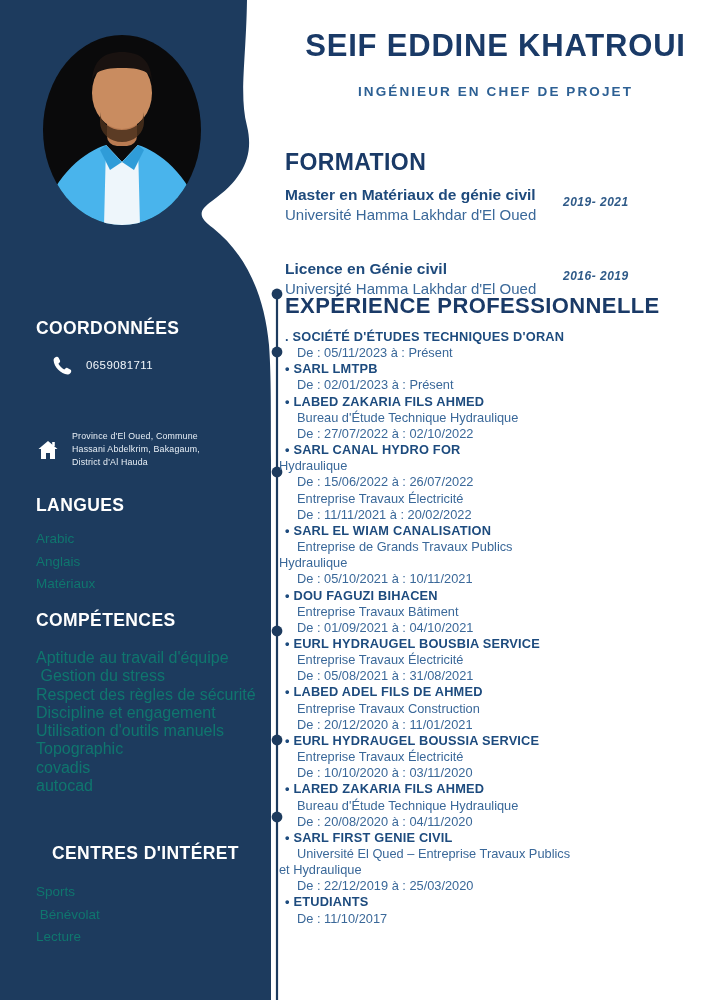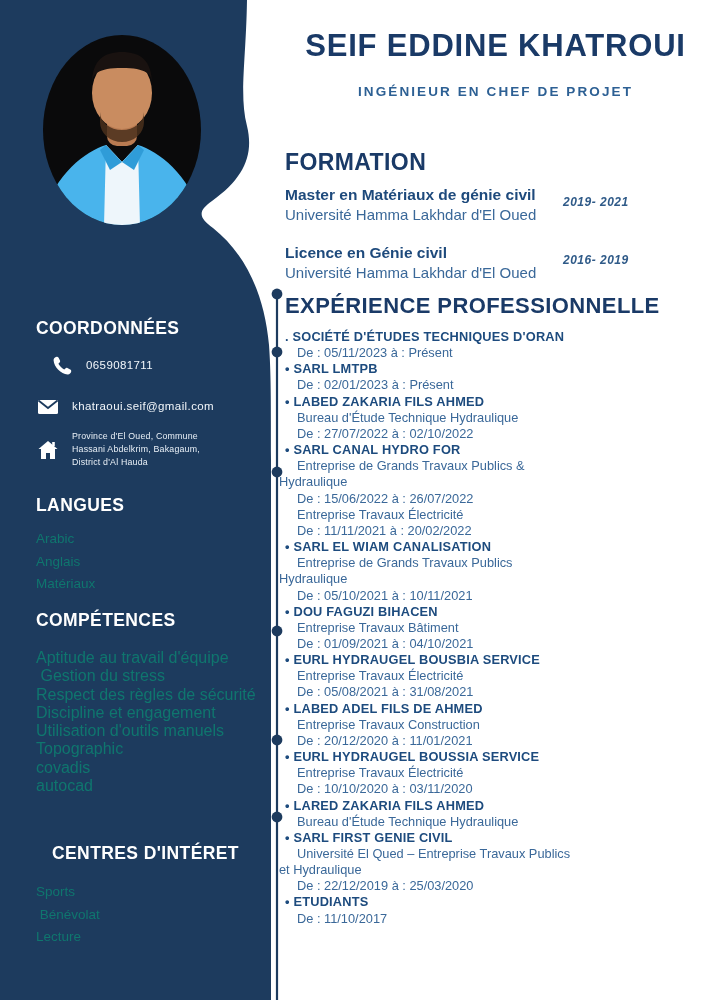--- a/index.html
+++ b/index.html
@@ -81,27 +81,20 @@
 
   <div class="abs side-title" style="left:36px;top:318px;">COORDONNÉES</div>
 
   <div class="abs contact-row" style="left:50px;top:354px;width:210px;">
     <svg class="contact-icon" viewBox="0 0 24 24">
       <path fill="#ffffff" d="M6.6,2.8 C7.4,2.6 8.2,3 8.6,3.8 L10,6.6 C10.3,7.3 10.1,8.1 9.6,8.6 L8.4,9.8 C9.3,11.7 12.3,14.7 14.2,15.6 L15.4,14.4 C15.9,13.9 16.7,13.7 17.4,14 L20.2,15.4 C21,15.8 21.4,16.6 21.2,17.4 C20.8,19.1 19.4,20.6 17.6,20.4 C10.8,19.8 4.2,13.2 3.6,6.4 C3.4,4.6 4.9,3.2 6.6,2.8 Z"></path>
     </svg>
     <div class="contact-text">0659081711</div>
   </div>
 
-  <div class="abs contact-row" style="left:36px;top:395px;width:210px;">
-    <svg class="contact-icon" viewBox="0 0 24 24">
-      <rect x="2" y="5" width="20" height="14" rx="1.5" fill="#ffffff"></rect>
-      <path d="M2.5,5.5 L12,13 L21.5,5.5" fill="none" stroke="#1d3b5e" stroke-width="1.8"></path>
-    </svg>
-    <div class="contact-text">khatraoui.seif@gmail.com</div>
-  </div>
 
   <div class="abs contact-row" style="left:36px;top:430px;width:215px;align-items:center;">
     <svg class="contact-icon" viewBox="0 0 24 24">
       <path fill="#ffffff" d="M12,3 L2.5,11 L5,11 L5,21 L10,21 L10,15 L14,15 L14,21 L19,21 L19,11 L21.5,11 Z"></path>
       <rect x="16.2" y="4" width="2.6" height="4" fill="#ffffff"></rect>
     </svg>
     <div>
       <div class="addr-line">Province d'El Oued, Commune</div>
       <div class="addr-line">Hassani Abdelkrim, Bakagaum,</div>
       <div class="addr-line">District d'Al Hauda</div>
@@ -135,37 +128,36 @@
     </ul>
 
   <div class="abs sec-title" style="left:285px;top:149px;">FORMATION</div>
 
   <div class="abs f-entry" style="top:186px;">
     <div class="f-degree">Master en Matériaux de génie civil</div>
     <div class="f-school">Université Hamma Lakhdar d'El Oued</div>
     <div class="f-date">2019- 2021</div>
   </div>
 
-  <div class="abs f-entry" style="top:244px;">
+  <div class="abs f-entry" style="top:260px;">
     <div class="f-degree">Licence en Génie civil</div>
     <div class="f-school">Université Hamma Lakhdar d'El Oued</div>
     <div class="f-date">2016- 2019</div>
   </div>
 
   <div class="abs sec-title" style="left:285px;top:293px;font-size:22px;">EXPÉRIENCE PROFESSIONNELLE</div>
   <div class="abs xp-wrap">
       <div class="xp-line xp-title">. SOCIÉTÉ D'ÉTUDES TECHNIQUES D'ORAN</div>
       <div class="xp-line xp-date">De : 05/11/2023 à : Présent</div>
       <div class="xp-line xp-title">• SARL LMTPB</div>
       <div class="xp-line xp-date">De : 02/01/2023 à : Présent</div>
       <div class="xp-line xp-title">• LABED ZAKARIA FILS AHMED</div>
       <div class="xp-line xp-desc">Bureau d'Étude Technique Hydraulique</div>
       <div class="xp-line xp-date">De : 27/07/2022 à : 02/10/2022</div>
       <div class="xp-line xp-title">• SARL CANAL HYDRO FOR</div>
-      <div class="xp-line xp-desc">Entreprise de Grands Travaux Publics &amp;</div>
       <div class="xp-line xp-desc-out">Hydraulique</div>
       <div class="xp-line xp-date">De : 15/06/2022 à : 26/07/2022</div>
       <div class="xp-line xp-desc">Entreprise Travaux Électricité</div>
       <div class="xp-line xp-date">De : 11/11/2021 à : 20/02/2022</div>
       <div class="xp-line xp-title">• SARL EL WIAM CANALISATION</div>
       <div class="xp-line xp-desc">Entreprise de Grands Travaux Publics</div>
       <div class="xp-line xp-desc-out">Hydraulique</div>
       <div class="xp-line xp-date">De : 05/10/2021 à : 10/11/2021</div>
       <div class="xp-line xp-title">• DOU FAGUZI BIHACEN</div>
       <div class="xp-line xp-desc">Entreprise Travaux Bâtiment</div>
@@ -174,20 +166,21 @@
       <div class="xp-line xp-desc">Entreprise Travaux Électricité</div>
       <div class="xp-line xp-date">De : 05/08/2021 à : 31/08/2021</div>
       <div class="xp-line xp-title">• LABED ADEL FILS DE AHMED</div>
       <div class="xp-line xp-desc">Entreprise Travaux Construction</div>
       <div class="xp-line xp-date">De : 20/12/2020 à : 11/01/2021</div>
       <div class="xp-line xp-title">• EURL HYDRAUGEL BOUSSIA SERVICE</div>
       <div class="xp-line xp-desc">Entreprise Travaux Électricité</div>
       <div class="xp-line xp-date">De : 10/10/2020 à : 03/11/2020</div>
       <div class="xp-line xp-title">• LARED ZAKARIA FILS AHMED</div>
       <div class="xp-line xp-desc">Bureau d'Étude Technique Hydraulique</div>
+      <div class="xp-line xp-date">De : 20/08/2020 à : 04/11/2020</div>
       <div class="xp-line xp-title">• SARL FIRST GENIE CIVIL</div>
       <div class="xp-line xp-desc">Université El Qued – Entreprise Travaux Publics</div>
       <div class="xp-line xp-desc-out">et Hydraulique</div>
       <div class="xp-line xp-date">De : 22/12/2019 à : 25/03/2020</div>
       <div class="xp-line xp-title">• ETUDIANTS</div>
       <div class="xp-line xp-date">De : 11/10/2017</div>
     </div>
 
 </div>
 

